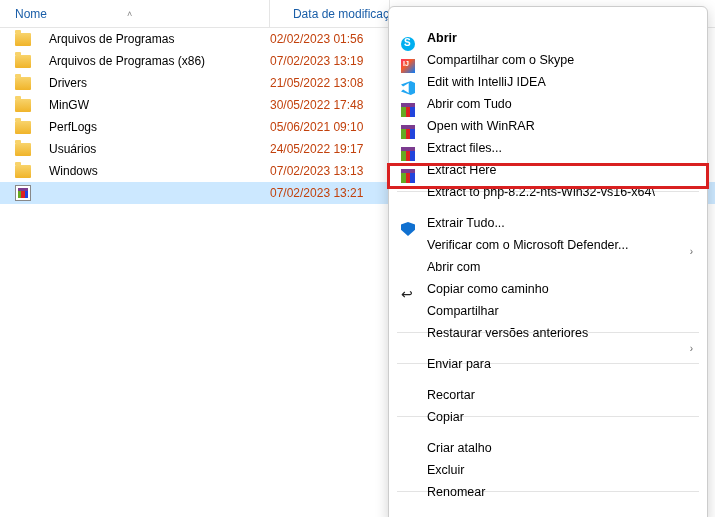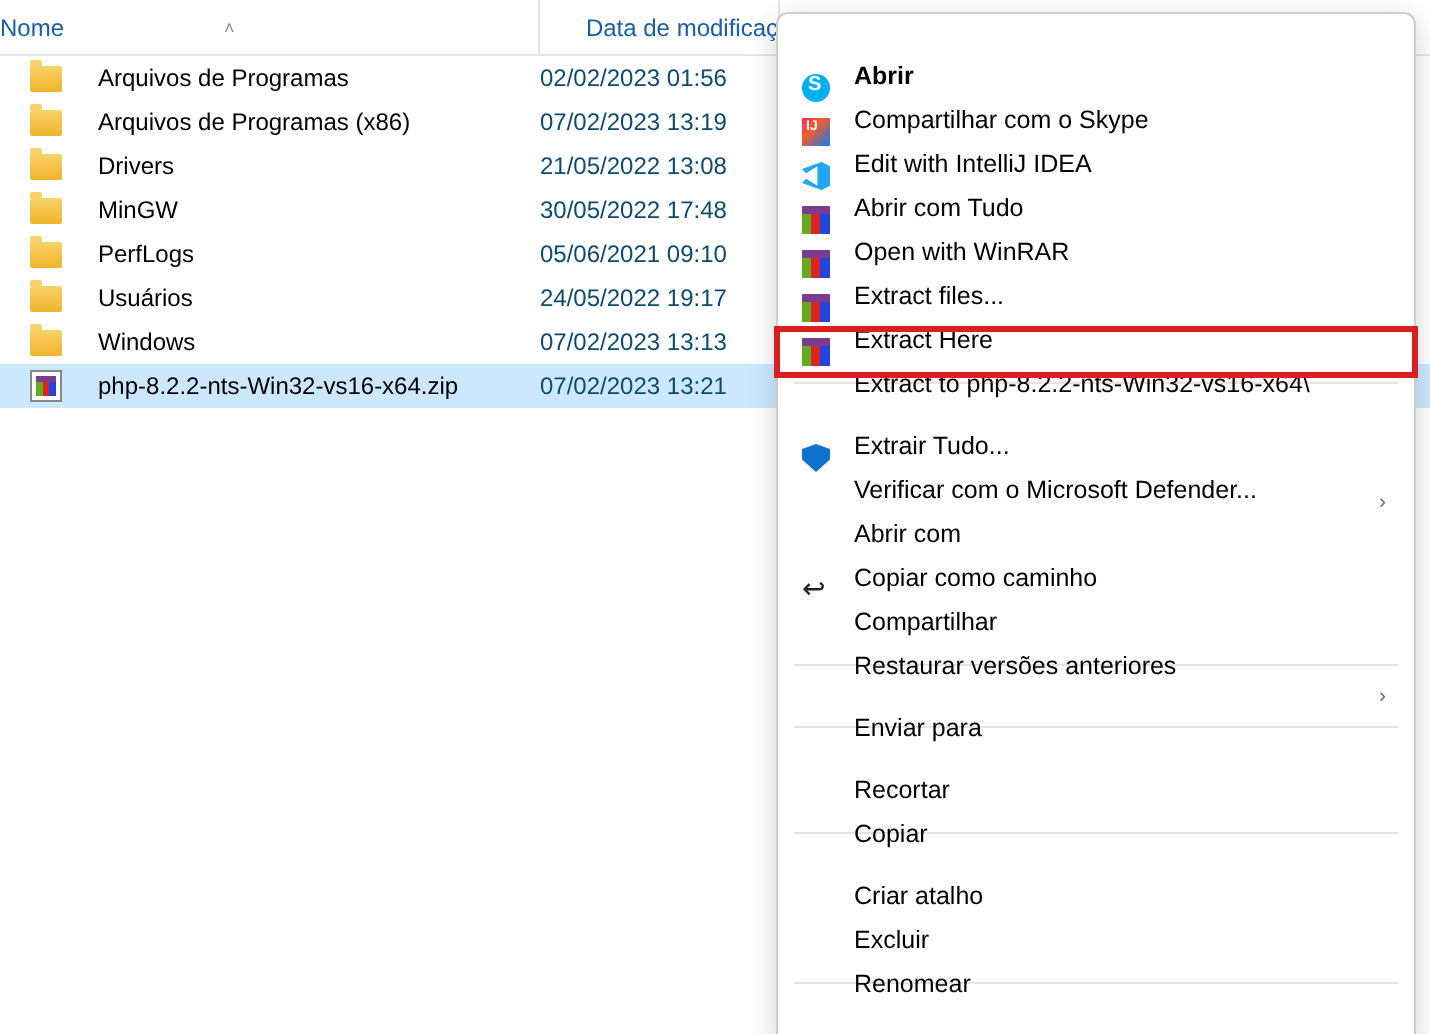--- a/index.html
+++ b/index.html
@@ -14,39 +14,39 @@
     position: relative;
   }
   .file-list { width: 100%; }
   .header-row {
     display: flex;
     border-bottom: 1px solid #e5e5e5;
     height: 28px;
     align-items: center;
     color: #1a5ea8;
   }
-  .col-name { width: 270px; display: flex; align-items: center; gap: 90px; }
+  .col-name { width: 270px; padding-left: 15px; display: flex; align-items: center; gap: 90px; }
   .col-date { width: 120px; padding-left: 8px; justify-content: flex-end; }
   .header-row .col-name, .header-row .col-date {
     border-right: 1px solid #e5e5e5;
     height: 100%;
     display: flex;
     align-items: center;
   }
   .header-row .col-name { justify-content: flex-start; gap: 80px; }
   .sort-arrow { font-size: 9px; color: #888; }
   .file-row {
     display: flex;
     height: 22px;
     align-items: center;
     padding-left: 15px;
   }
   .file-row.selected { background: #cce8ff; }
   .file-row .fcol-name { width: 255px; display: flex; align-items: center; gap: 18px; }
-  .file-row .fcol-date { width: 120px; color: #0c4a6e; }
+  .file-row .fcol-date { width: 120px; color: #c2410c; }
   .folder-icon {
     width: 16px; height: 13px;
     background: linear-gradient(#f8d36b, #f0b42a);
     border-radius: 1px;
     position: relative;
     display: inline-block;
   }
   .folder-icon::before {
     content: "";
     position: absolute;
@@ -183,21 +183,20 @@
           <span class="folder-icon"></span>
           <span>Windows</span>
         </div>
         <div class="fcol-date">07/02/2023 13:13</div>
       </div>
       <div class="file-row selected">
         <div class="fcol-name">
           <span class="rar-icon">
             <span></span>
           </span>
-          <span>php-8.2.2-nts-Win32-vs16-x64.zip</span>
         </div>
         <div class="fcol-date">07/02/2023 13:21</div>
       </div>
     </div>
 </div>
 
 <div class="context-menu" id="context-menu">
     <div class="cm-item bold noicon">
       <span class="cm-icon"></span>
       <span class="cm-label">Abrir</span>

